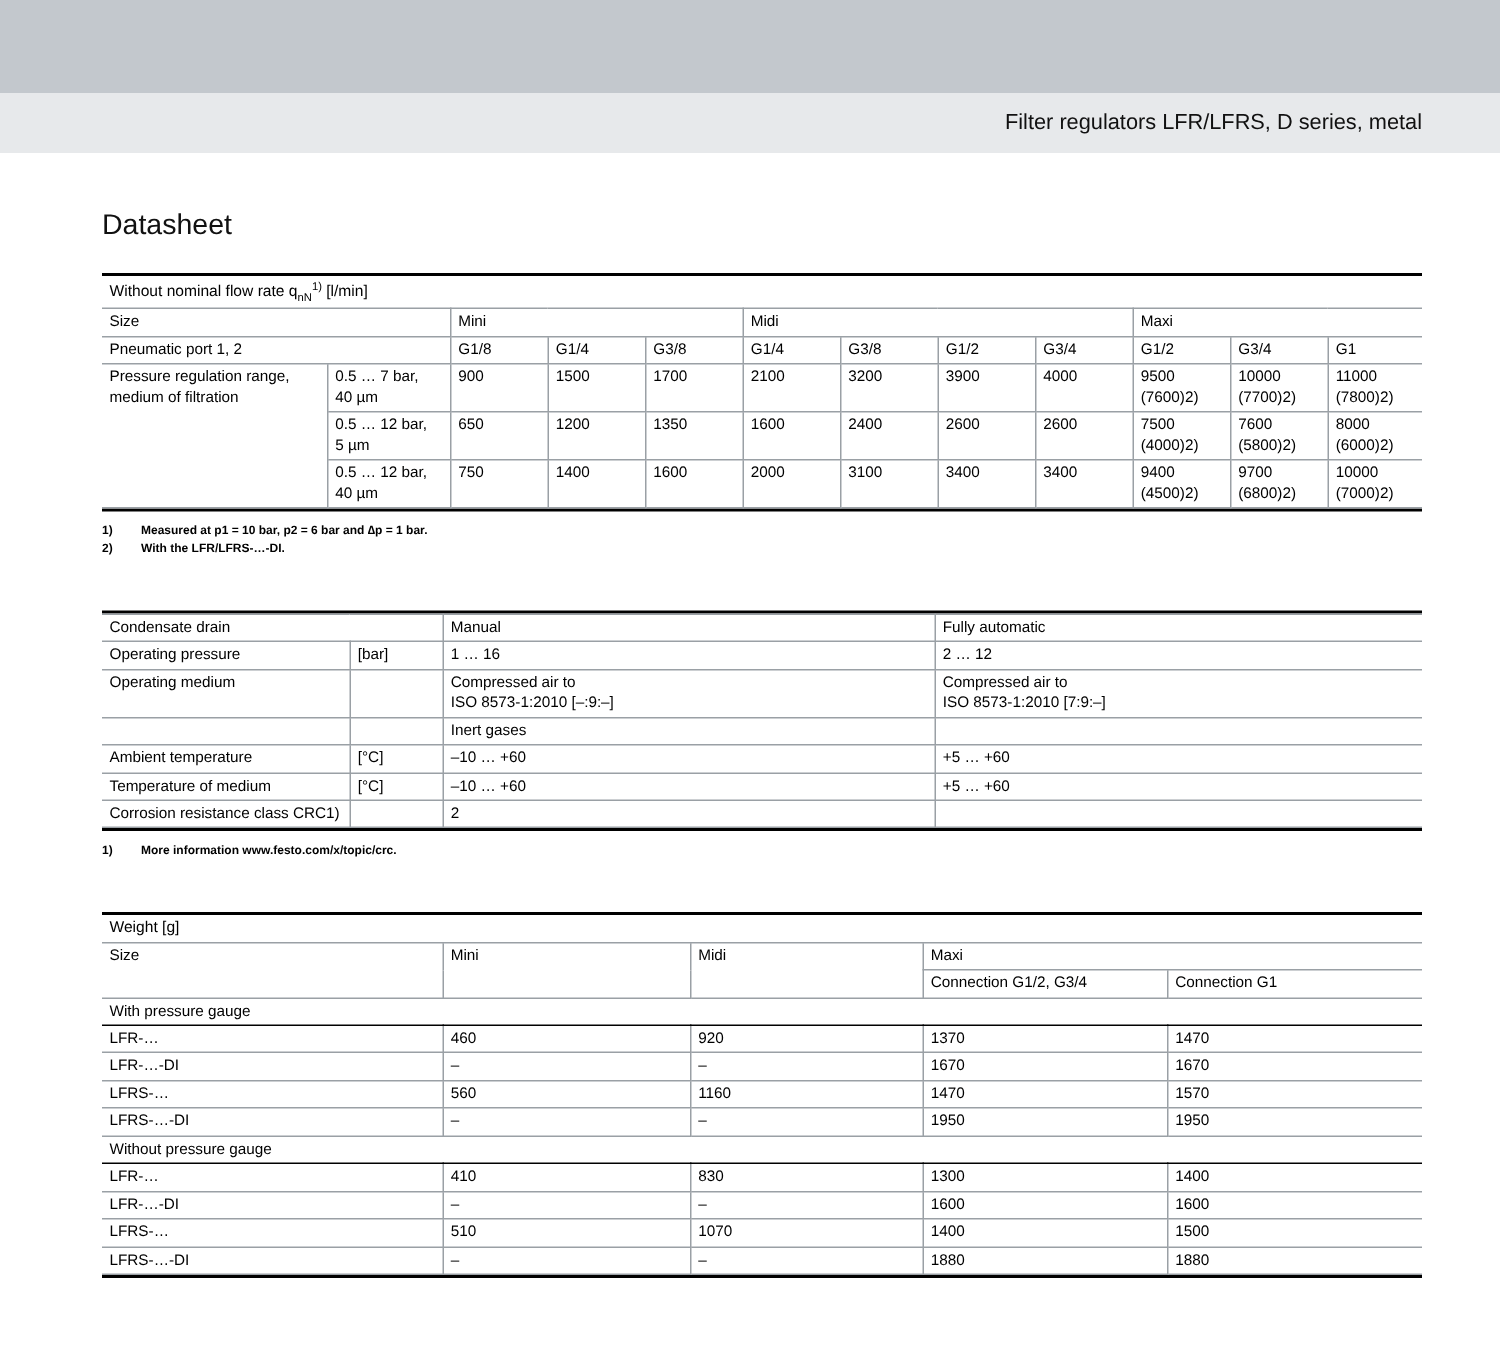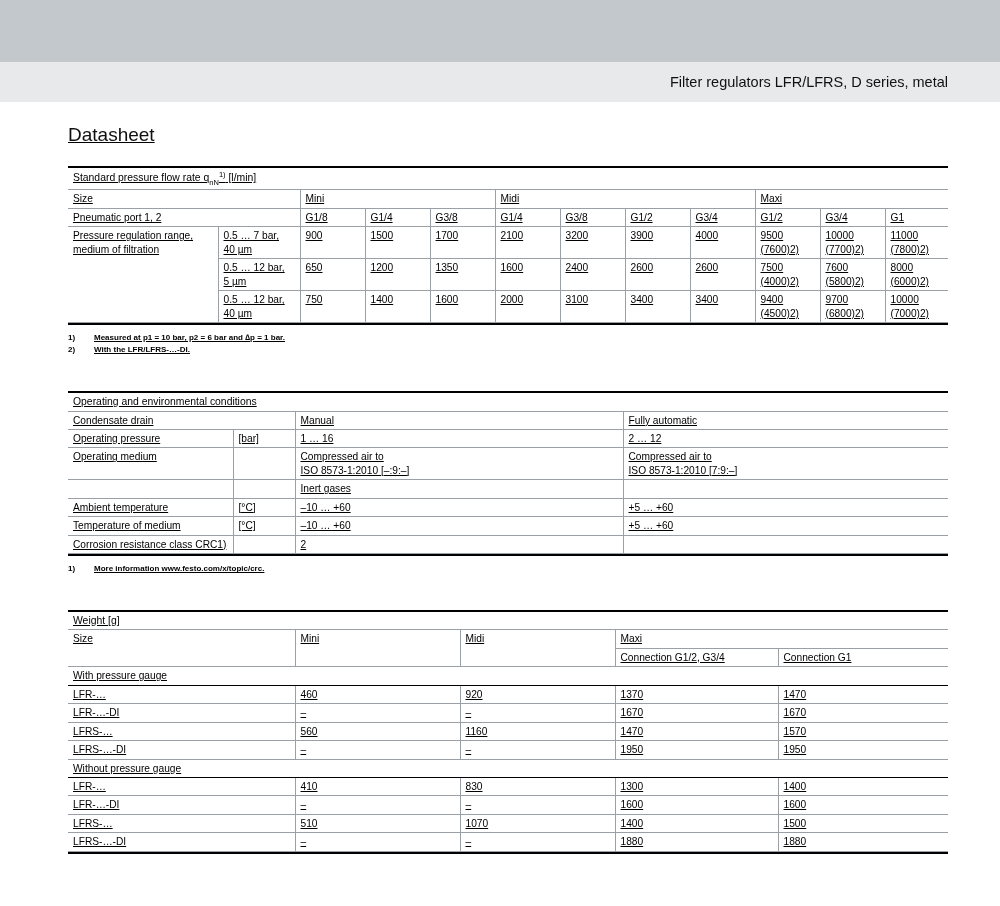--- a/index.html
+++ b/index.html
@@ -30,23 +30,22 @@
     align-items: center;
     justify-content: flex-end;
     padding-right: 52px;
     box-sizing: border-box;
   }
   .band-title .title-text {
     font-size: 14.5px;
     color: #111;
   }
   .content {
-    padding: 22px 52px 0 68px;
+    padding: 38px 52px 0 68px;
     box-sizing: border-box;
-    text-decoration: underline;
   }
   h1.datasheet {
     font-size: 19px;
     font-weight: 400;
     margin: 0 0 20px 0;
     color: #111;
   }
   table.ds {
     border-collapse: collapse;
     width: 880px;
@@ -129,21 +128,21 @@
           <col style="width:65px">
             <col style="width:65px">
             <col style="width:65px">
             <col style="width:65px">
           <col style="width:65px">
             <col style="width:65px">
             <col style="width:63px">
         </colgroup>
         <tbody>
             <tr class="caption-row">
-          <td colspan="12" class="nb nbr"><span>Standard pressure flow rate q</span><span class="sub">nN</span><span class="sup">1)</span><span> [l/min]</span></td>
+          <td colspan="12" class="nb nbr"><span>Without nominal flow rate q</span><span class="sub">nN</span><span class="sup">1)</span><span> [l/min]</span></td>
         </tr>
         <tr class="hdr">
           <td colspan="2" class="nb">Size</td>
           <td colspan="3">Mini</td>
           <td colspan="4">Midi</td>
           <td colspan="3" class="nbr">Maxi</td>
         </tr>
         <tr>
           <td colspan="2" class="nb">Pneumatic port 1, 2</td>
           <td>G1/8</td>
@@ -235,23 +234,20 @@
 
     <div class="tbl-wrap">
       <table class="ds">
         <colgroup>
           <col style="width:165px">
             <col style="width:62px">
           <col style="width:328px">
             <col style="width:325px">
         </colgroup>
         <tbody>
-            <tr class="caption-row">
-          <td colspan="4" class="nb nbr">Operating and environmental conditions</td>
-        </tr>
         <tr>
           <td colspan="2" class="nb">Condensate drain</td>
           <td>Manual</td>
           <td class="nbr">Fully automatic</td>
         </tr>
         <tr class="thick-top">
           <td class="nb">Operating pressure</td>
           <td>[bar]</td>
           <td class="vals">1 … 16</td>
           <td class="vals nbr">2 … 12</td>

